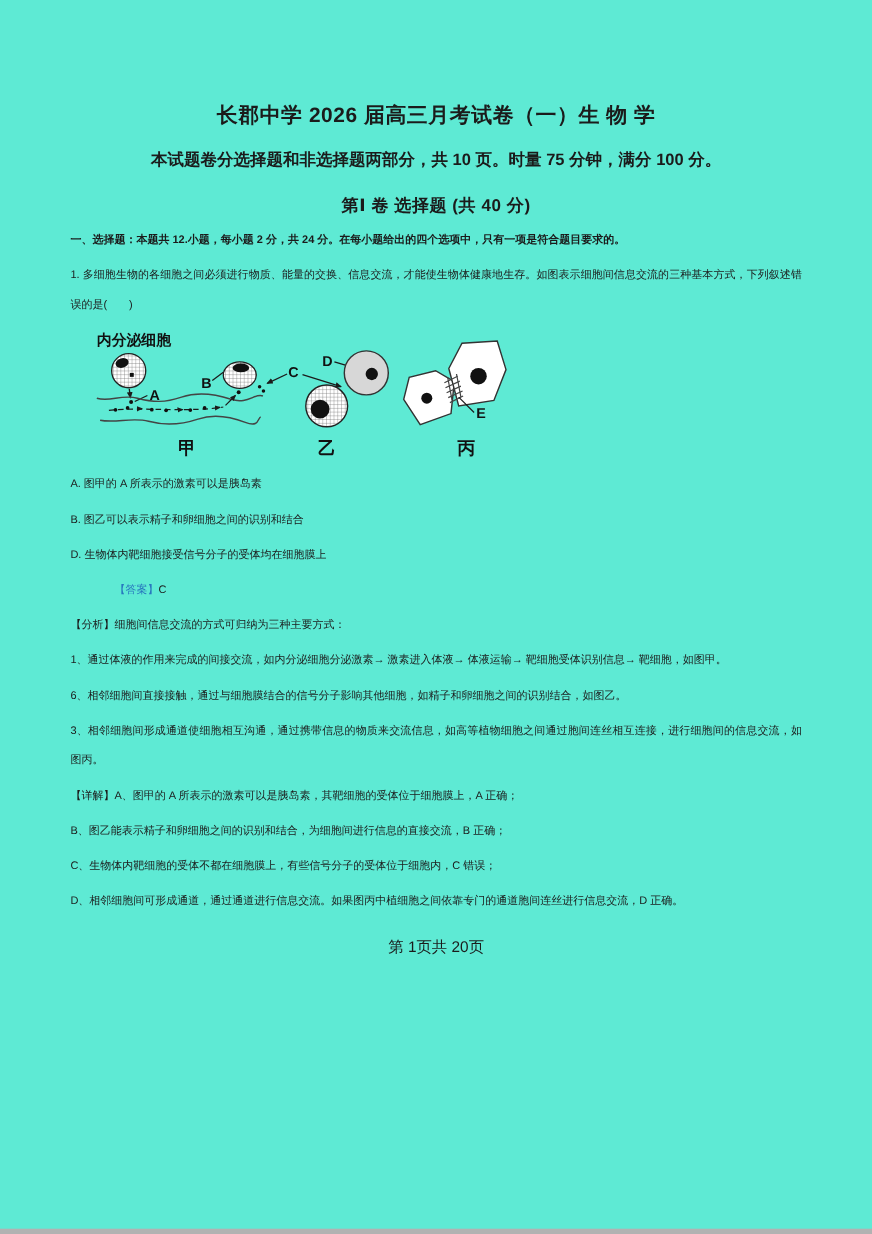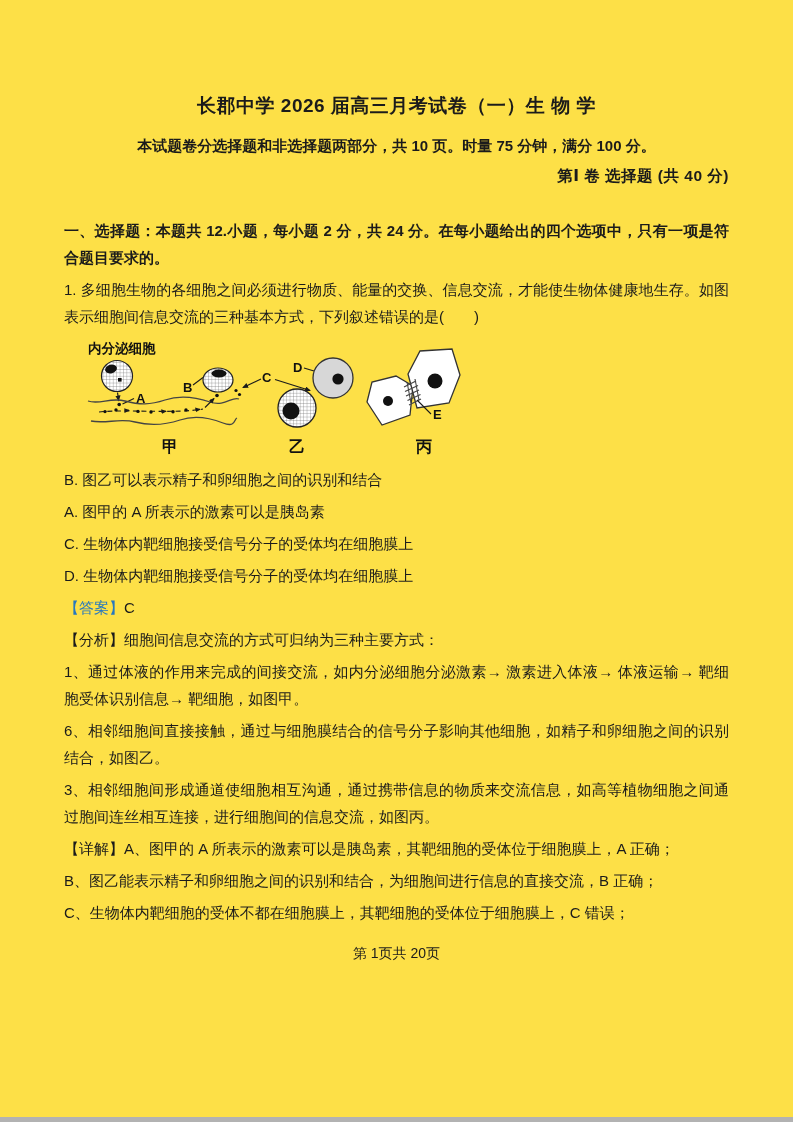--- a/index.html
+++ b/index.html
@@ -1,43 +1,43 @@
 <!DOCTYPE html>
 <html><head>
 <meta charset="utf-8">
 <style>
   html,body { margin:0; padding:0; background:#ffffff; }
   .page {
     position:relative;
     width:793px; height:1122px;
     margin:0 auto;
-    background:#fde047;
+    background:#5eead4;
     color:#1b1b1b;
     font-family:"Liberation Sans","DejaVu Sans",sans-serif;
     overflow:hidden;
   }
   .content { padding:92px 64px 0 64px; }
   .title {
     font-size:19px; font-weight:700; text-align:center;
     margin:0 0 13px 0; line-height:28px; letter-spacing:0.5px;
   }
   .subtitle {
     font-size:15px; font-weight:700; text-align:center;
-    margin:0 0 4px 0; line-height:26px;
+    margin:0 0 16px 0; line-height:26px;
   }
   .section-head {
-    font-size:15.5px; font-weight:700; text-align:right;
-    margin:0 0 28px 0; line-height:26px; letter-spacing:0.5px;
+    font-size:15.5px; font-weight:700; text-align:center;
+    margin:0 0 4px 0; line-height:26px; letter-spacing:0.5px;
   }
   .para {
-    font-size:15px; line-height:27px; margin:0 0 5px 0;
+    font-size:10px; line-height:27px; margin:0 0 5px 0;
     text-align:justify; text-justify:inter-ideograph;
   }
   .para.instr { font-weight:600; }
-  .blue { color:#2878be; }
+  .blue { color:#2878be;margin-left:40px; }
   .figure { margin:2px 0 6px -9px; }
   .figure svg { display:block; }
   .page-footer {
     text-align:center; font-size:14px; line-height:27px;
     margin:14px 0 0 0; color:#1b1b1b;
   }
   .bottom-bar {
     position:absolute; left:0; bottom:0;
     width:100%; height:5px; background:#b2b2b2;
   }
@@ -157,34 +157,34 @@
           <line x1="362" y1="65" x2="376" y2="79" stroke="#1b1b1b" stroke-width="1.1"></line>
           <text x="378" y="84" font-size="13" font-weight="bold">E</text>
         </g>
 
         <text x="107" y="117" font-size="16" font-weight="bold">甲</text>
         <text x="234" y="117" font-size="16" font-weight="bold">乙</text>
         <text x="361" y="117" font-size="16" font-weight="bold">丙</text>
       </svg>
     </figure>
 
+    <p class="para">A. 图甲的 A 所表示的激素可以是胰岛素</p>
     <p class="para">B. 图乙可以表示精子和卵细胞之间的识别和结合</p>
-    <p class="para">A. 图甲的 A 所表示的激素可以是胰岛素</p>
-    <p class="para">C. 生物体内靶细胞接受信号分子的受体均在细胞膜上</p>
     <p class="para">D. 生物体内靶细胞接受信号分子的受体均在细胞膜上</p>
 
     <p class="para"><span class="blue">【答案】</span><span>C</span></p>
 
 
     <p class="para">【分析】细胞间信息交流的方式可归纳为三种主要方式：</p>
     <p class="para">1、通过体液的作用来完成的间接交流，如内分泌细胞分泌激素→ 激素进入体液→ 体液运输→ 靶细胞受体识别信息→ 靶细胞，如图甲。</p>
     <p class="para">6、相邻细胞间直接接触，通过与细胞膜结合的信号分子影响其他细胞，如精子和卵细胞之间的识别结合，如图乙。</p>
     <p class="para">3、相邻细胞间形成通道使细胞相互沟通，通过携带信息的物质来交流信息，如高等植物细胞之间通过胞间连丝相互连接，进行细胞间的信息交流，如图丙。</p>
 
     <p class="para">【详解】A、图甲的 A 所表示的激素可以是胰岛素，其靶细胞的受体位于细胞膜上，A 正确；</p>
     <p class="para">B、图乙能表示精子和卵细胞之间的识别和结合，为细胞间进行信息的直接交流，B 正确；</p>
-    <p class="para">C、生物体内靶细胞的受体不都在细胞膜上，其靶细胞的受体位于细胞膜上，C 错误；</p>
+    <p class="para">C、生物体内靶细胞的受体不都在细胞膜上，有些信号分子的受体位于细胞内，C 错误；</p>
+    <p class="para">D、相邻细胞间可形成通道，通过通道进行信息交流。如果图丙中植细胞之间依靠专门的通道胞间连丝进行信息交流，D 正确。</p>
 
     <p class="page-footer">第 1页共 20页</p>
   </div>
 
   <div class="bottom-bar"></div>
 </div>
 
 </body></html>

